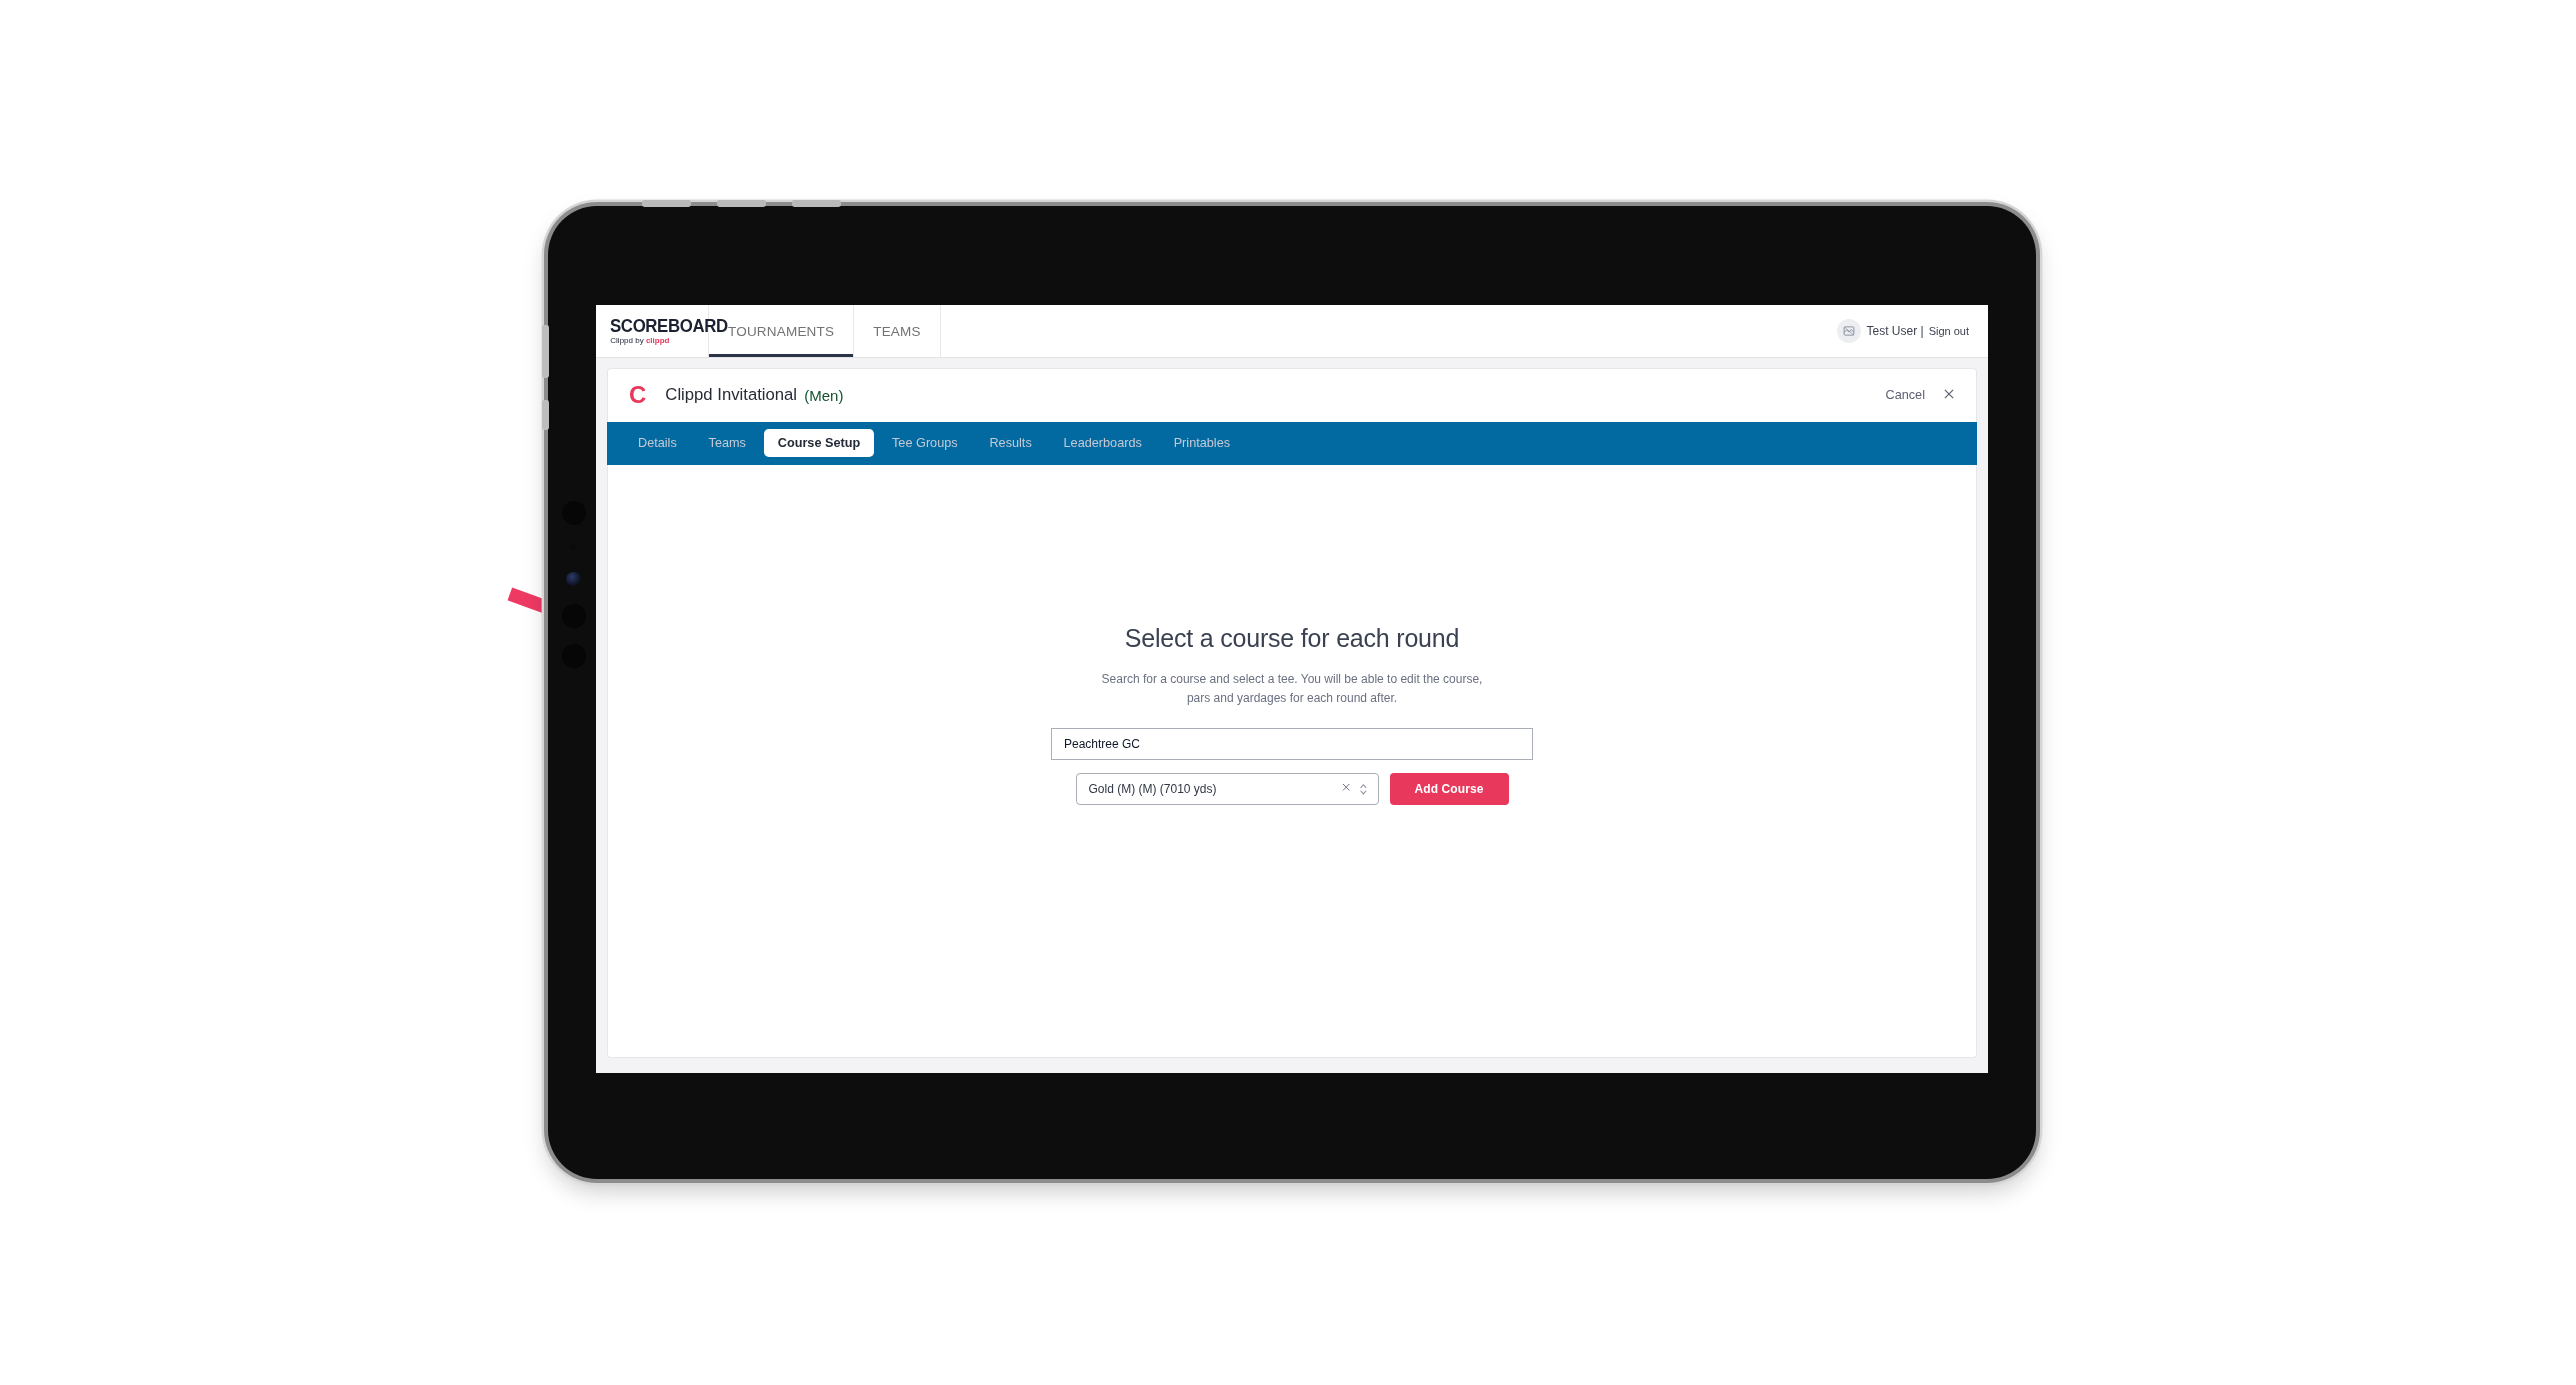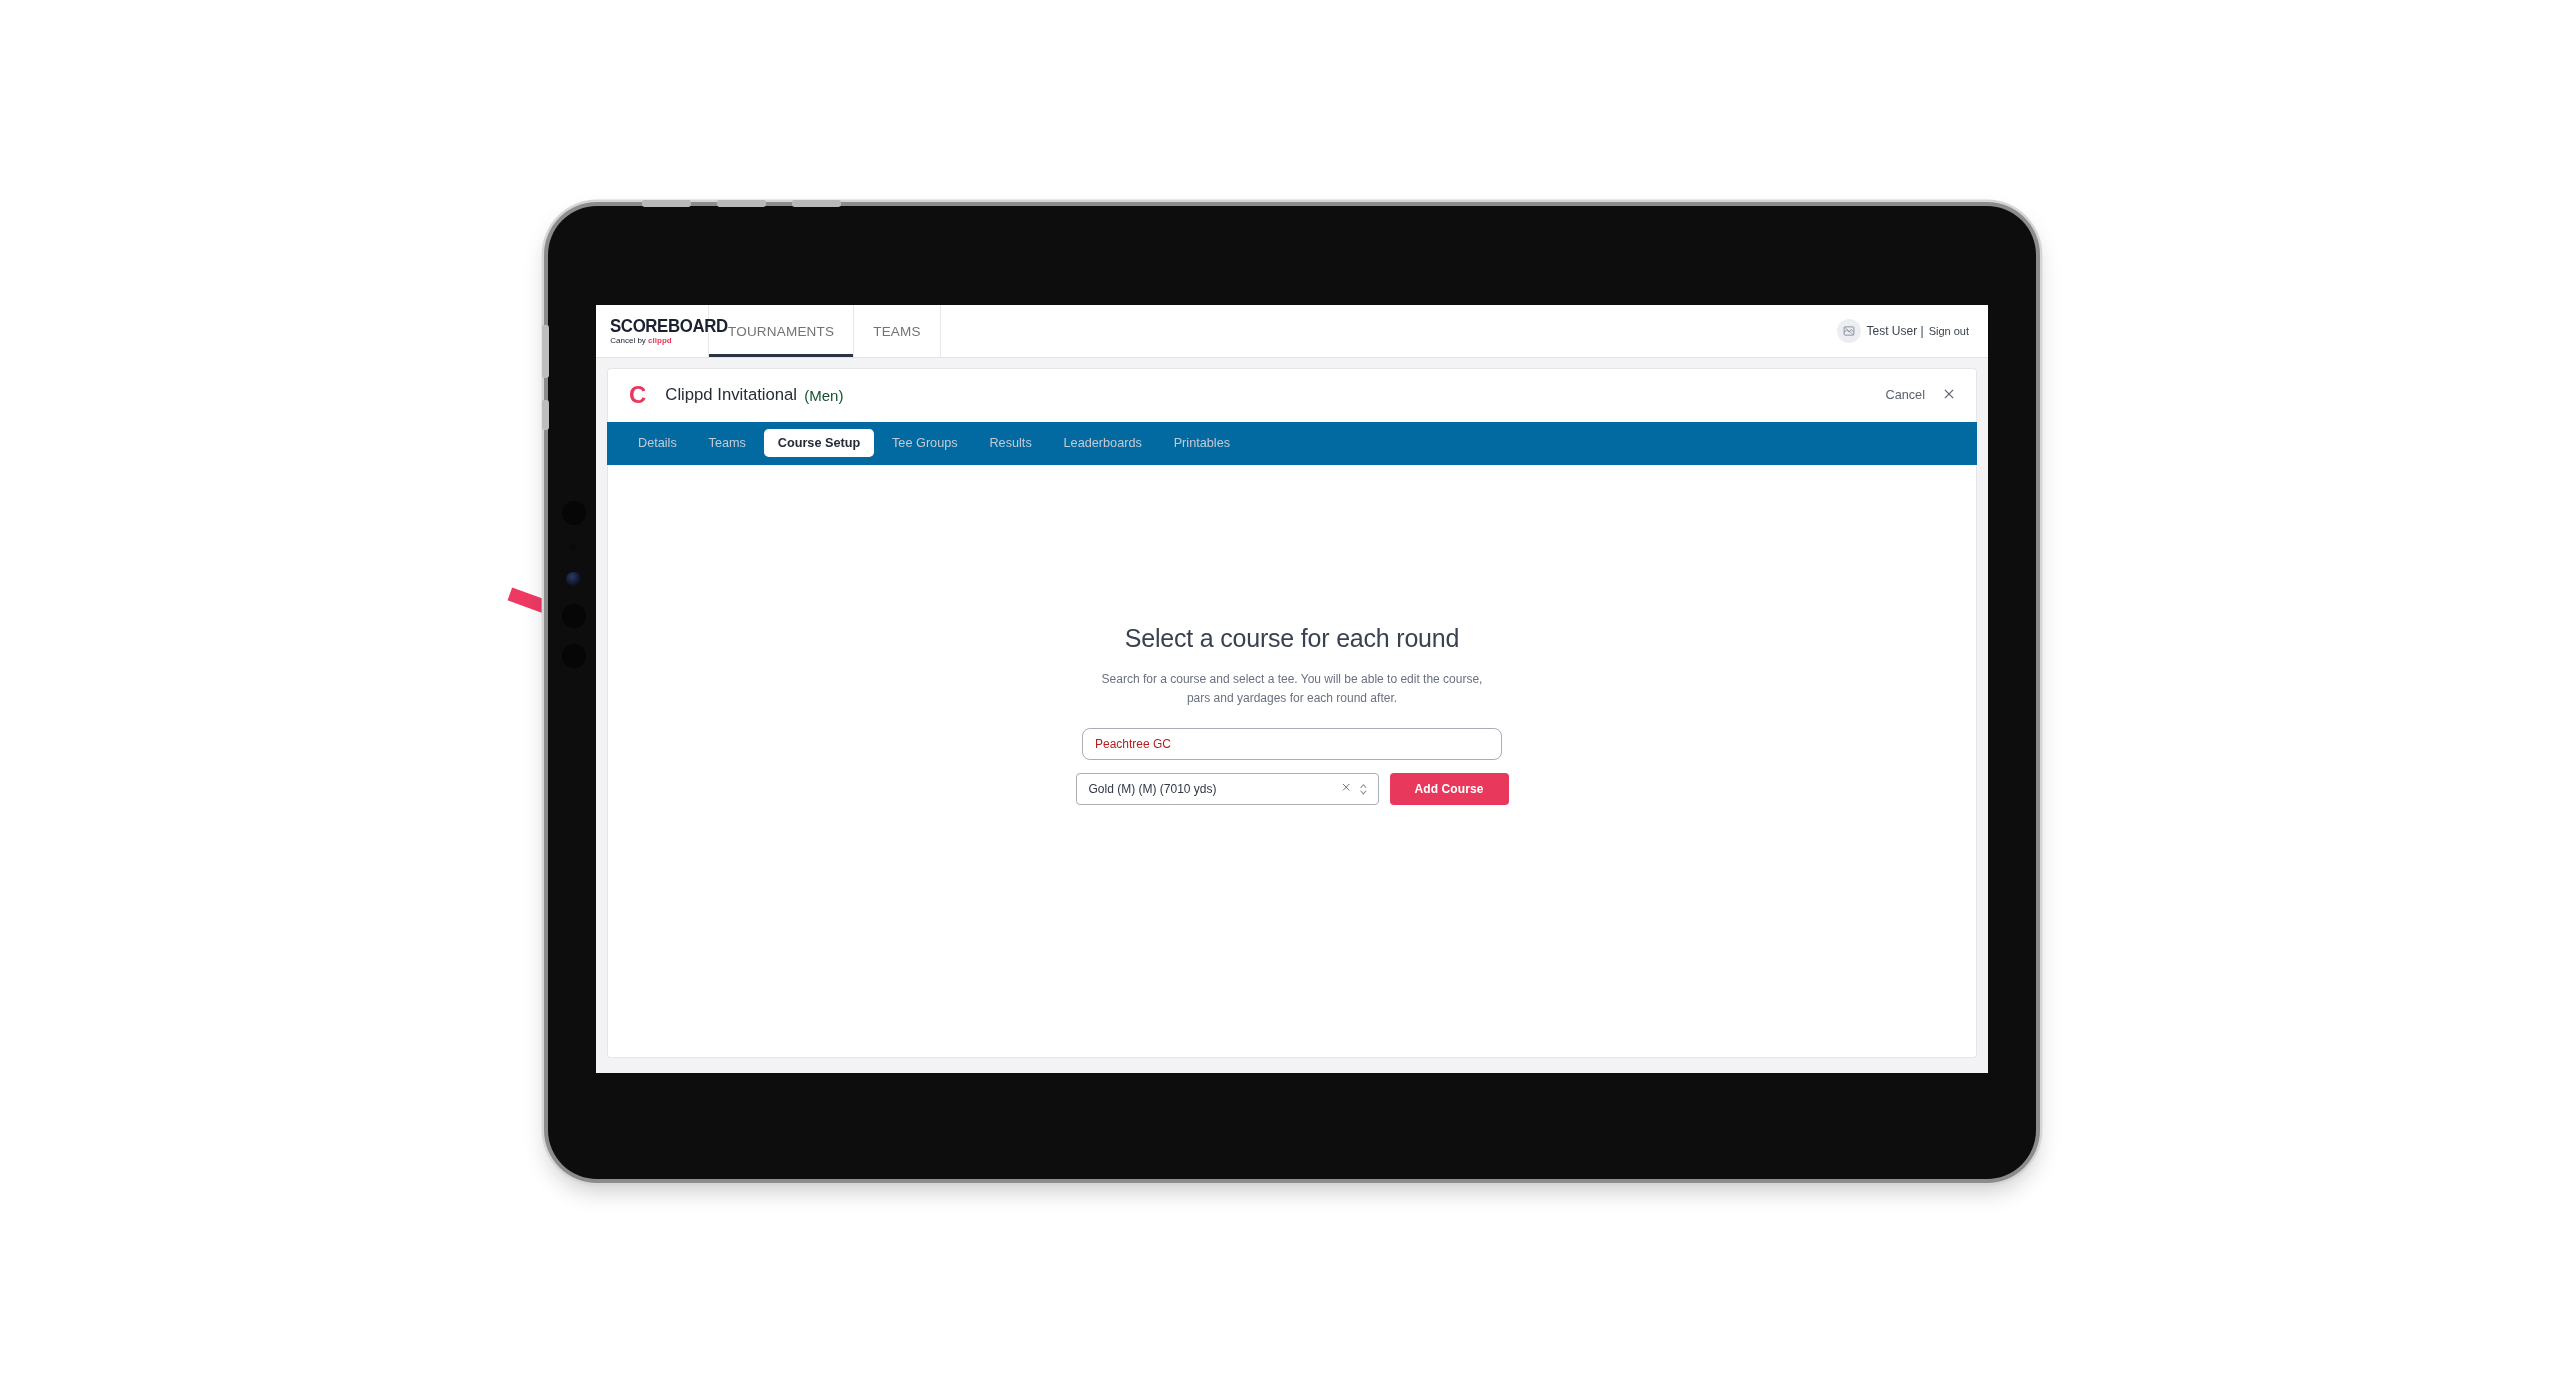--- a/index.html
+++ b/index.html
@@ -259,27 +259,27 @@
   }
   .cb-sub {
     margin-top: 17.5px;
     font-size: 12px;
     color: #6a7081;
     line-height: 1.55;
     padding: 0 45px;
   }
   .search-row { margin-top: 21px; display: flex; justify-content: center; }
   .search-input {
-    width: 420px;
+    width: 482px;
     height: 32px;
     border: 0.8px solid #a9adb6;
-    border-radius: 8px;
+    border-radius: 0;
     background: #fff;
     font-size: 12px;
-    color: #b91c1c;
+    color: #0f172a;
     padding: 0 12px;
     font-family: "Liberation Sans", sans-serif;
     outline: none;
   }
   .tee-row {
     margin-top: 12.7px;
     display: flex;
     justify-content: center;
     gap: 11px;
     align-items: stretch;
@@ -342,21 +342,21 @@
     <div class="cam c2"></div>
     <div class="cam c3"></div>
     <div class="cam c4"></div>
     <div class="cam c5"></div>
 
     <div class="screen">
 
       <div class="topbar">
         <div class="brand">
           <div class="brand-word">SCOREBOARD</div>
-          <div class="brand-sub"><span>Cancel by </span><span class="clippd">clippd</span></div>
+          <div class="brand-sub"><span>Clippd by </span><span class="clippd">clippd</span></div>
         </div>
         <div class="topnav-item active">
           <span>TOURNAMENTS</span>
         </div>
         <div class="topnav-item">
           <span>TEAMS</span>
         </div>
         <div class="topbar-right">
           <div class="avatar">
             <svg width="12" height="12" viewBox="0 0 16 16" fill="none" stroke="#8b91a0" stroke-width="1.3">

